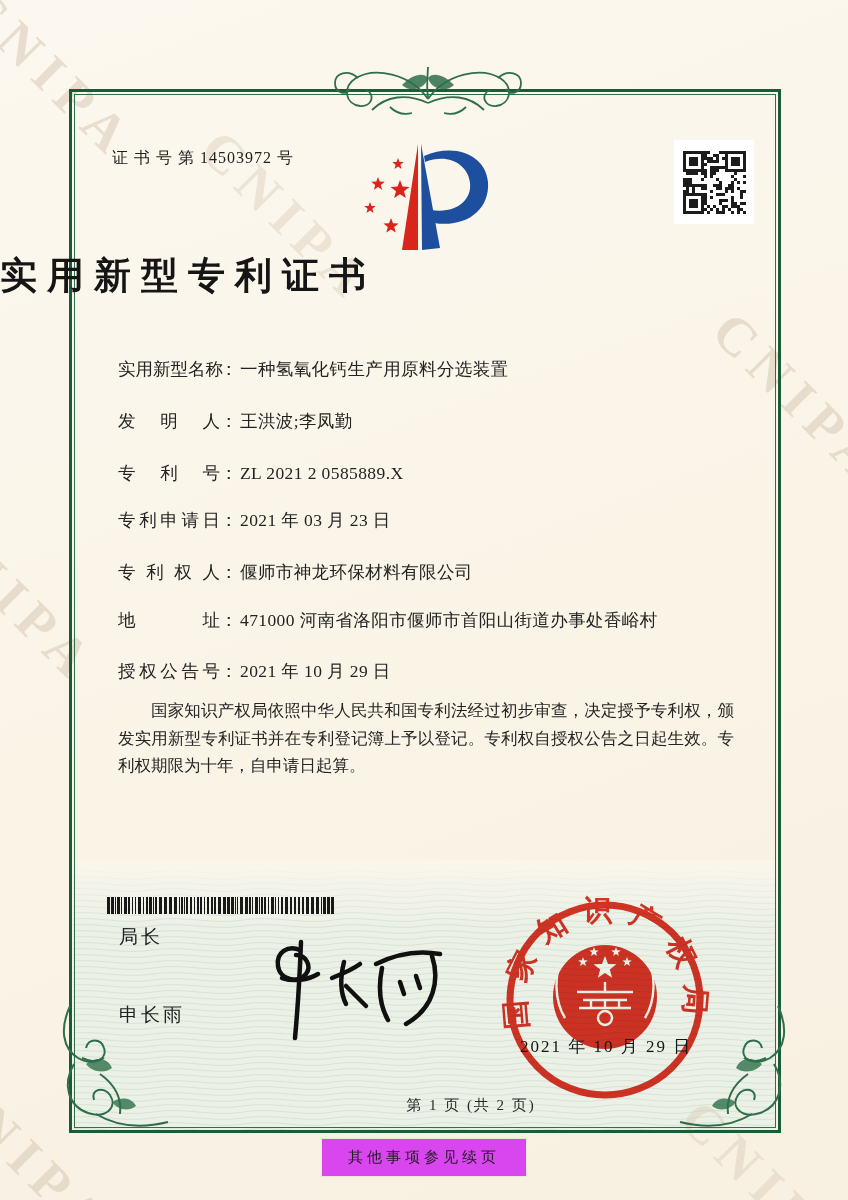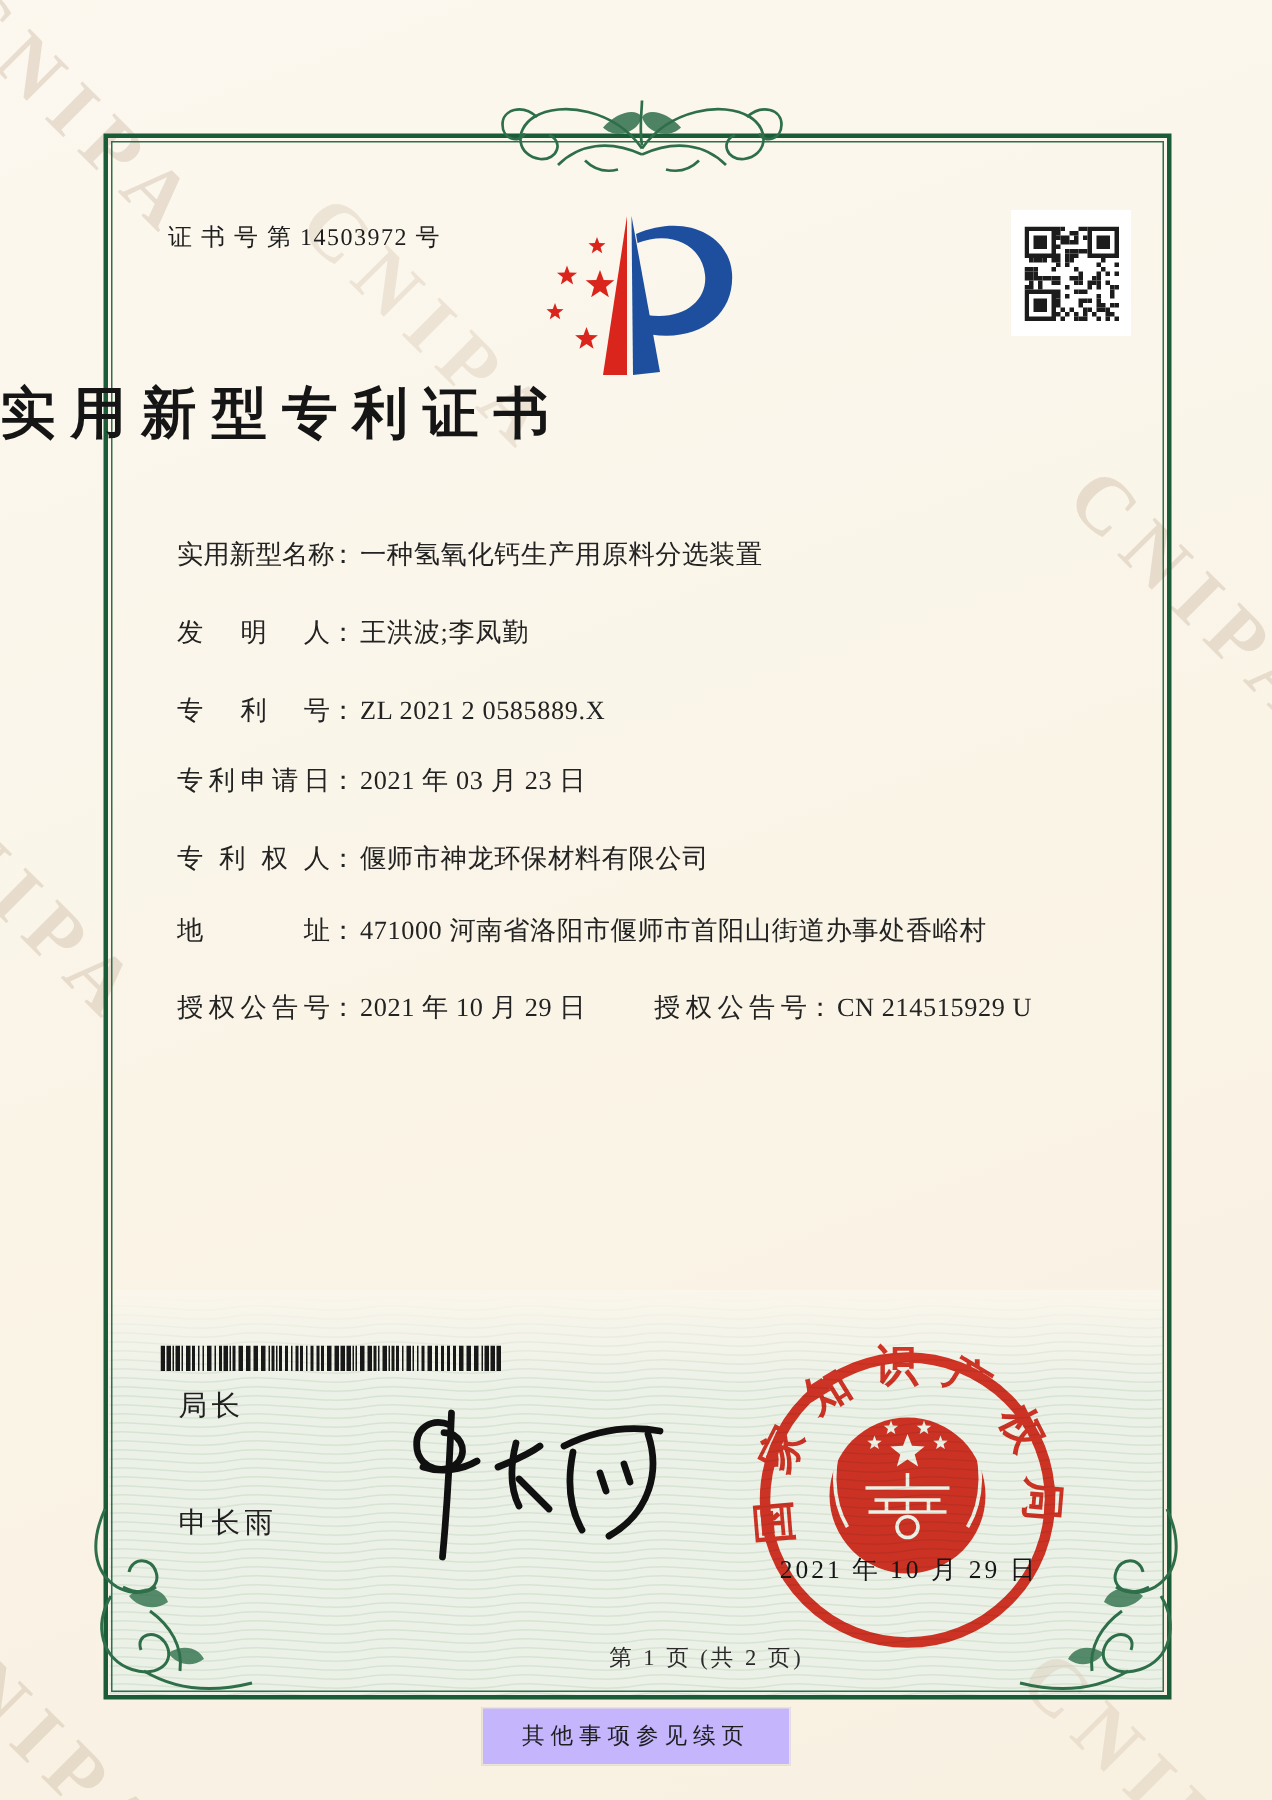--- a/index.html
+++ b/index.html
@@ -35,21 +35,21 @@
     text-align:justify;z-index:5;color:#242424}
   .body-text p{text-indent:2em}
   .barcode{position:absolute;left:107px;top:897px;z-index:5}
   .signer{position:absolute;left:119px;z-index:6;font-size:19px;letter-spacing:3px;color:#202020}
   .signature{position:absolute;left:248px;top:934px;z-index:6}
   .seal{position:absolute;left:499px;top:894px;z-index:5;opacity:.95;mix-blend-mode:multiply}
   .seal-date{position:absolute;left:500px;top:1035px;width:212px;text-align:center;font-size:17px;
     letter-spacing:2px;z-index:6;color:#151515}
   .page-num{position:absolute;left:69px;width:804px;top:1096px;text-align:center;font-size:15px;
     letter-spacing:2px;z-index:5;color:#2a2a2a}
-  .note-box{position:absolute;left:424px;top:1138px;transform:translateX(-50%);background:#c4b5fd;
+  .note-box{position:absolute;left:424px;top:1138px;transform:translateX(-50%);background:#d946ef;
     border:1px solid #ece5d6;padding:9px 26px;font-size:15px;letter-spacing:4px;z-index:5;white-space:nowrap}
 </style>
 </head>
 <body>
 
 <span class="wm" style="left:-6px;top:-26px">CNIPA</span>
 <span class="wm" style="left:232px;top:118px;color:rgba(212,196,176,.38)">CNIPA</span>
 <span class="wm" style="left:744px;top:300px">CNIPA</span>
 <span class="wm" style="left:-44px;top:498px">CNIPA</span>
 <span class="wm" style="left:-30px;top:1058px">CNIPA</span>
@@ -314,27 +314,25 @@
     <span class="flabel">专利申请日</span><span class="fcolon">：</span><span class="fvalue">2021 年 03 月 23 日</span>
   </div>
   <div class="frow" style="top:203px">
     <span class="flabel">专利权人</span><span class="fcolon">：</span><span class="fvalue">偃师市神龙环保材料有限公司</span>
   </div>
   <div class="frow" style="top:251px">
     <span class="flabel">地址</span><span class="fcolon">：</span><span class="fvalue">471000 河南省洛阳市偃师市首阳山街道办事处香峪村</span>
   </div>
   <div class="frow" style="top:302px;width:630px">
     <span class="flabel">授权公告号</span><span class="fcolon">：</span><span class="fvalue">2021 年 10 月 29 日</span>
-    <span class="g2">
-      <span class="flabel">授权公告号</span><span class="fcolon">：</span><span class="fvalue">CN 214515929 U</span>
-    </span>
   </div>
 </div>
 
 <div class="body-text">
+  <p>国家知识产权局依照中华人民共和国专利法经过初步审查，决定授予专利权，颁发实用新型专利证书并在专利登记簿上予以登记。专利权自授权公告之日起生效。专利权期限为十年，自申请日起算。</p>
 </div>
 
 <svg class="barcode" id="barcode-bars" width="232" height="17">
     <rect x="0" y="0" width="3" height="17" fill="#181818"></rect>
     <rect x="4" y="0" width="3" height="17" fill="#181818"></rect>
     <rect x="8" y="0" width="1" height="17" fill="#181818"></rect>
     <rect x="10" y="0" width="3" height="17" fill="#181818"></rect>
     <rect x="14" y="0" width="1" height="17" fill="#181818"></rect>
     <rect x="17" y="0" width="3" height="17" fill="#181818"></rect>
     <rect x="21" y="0" width="2" height="17" fill="#181818"></rect>

